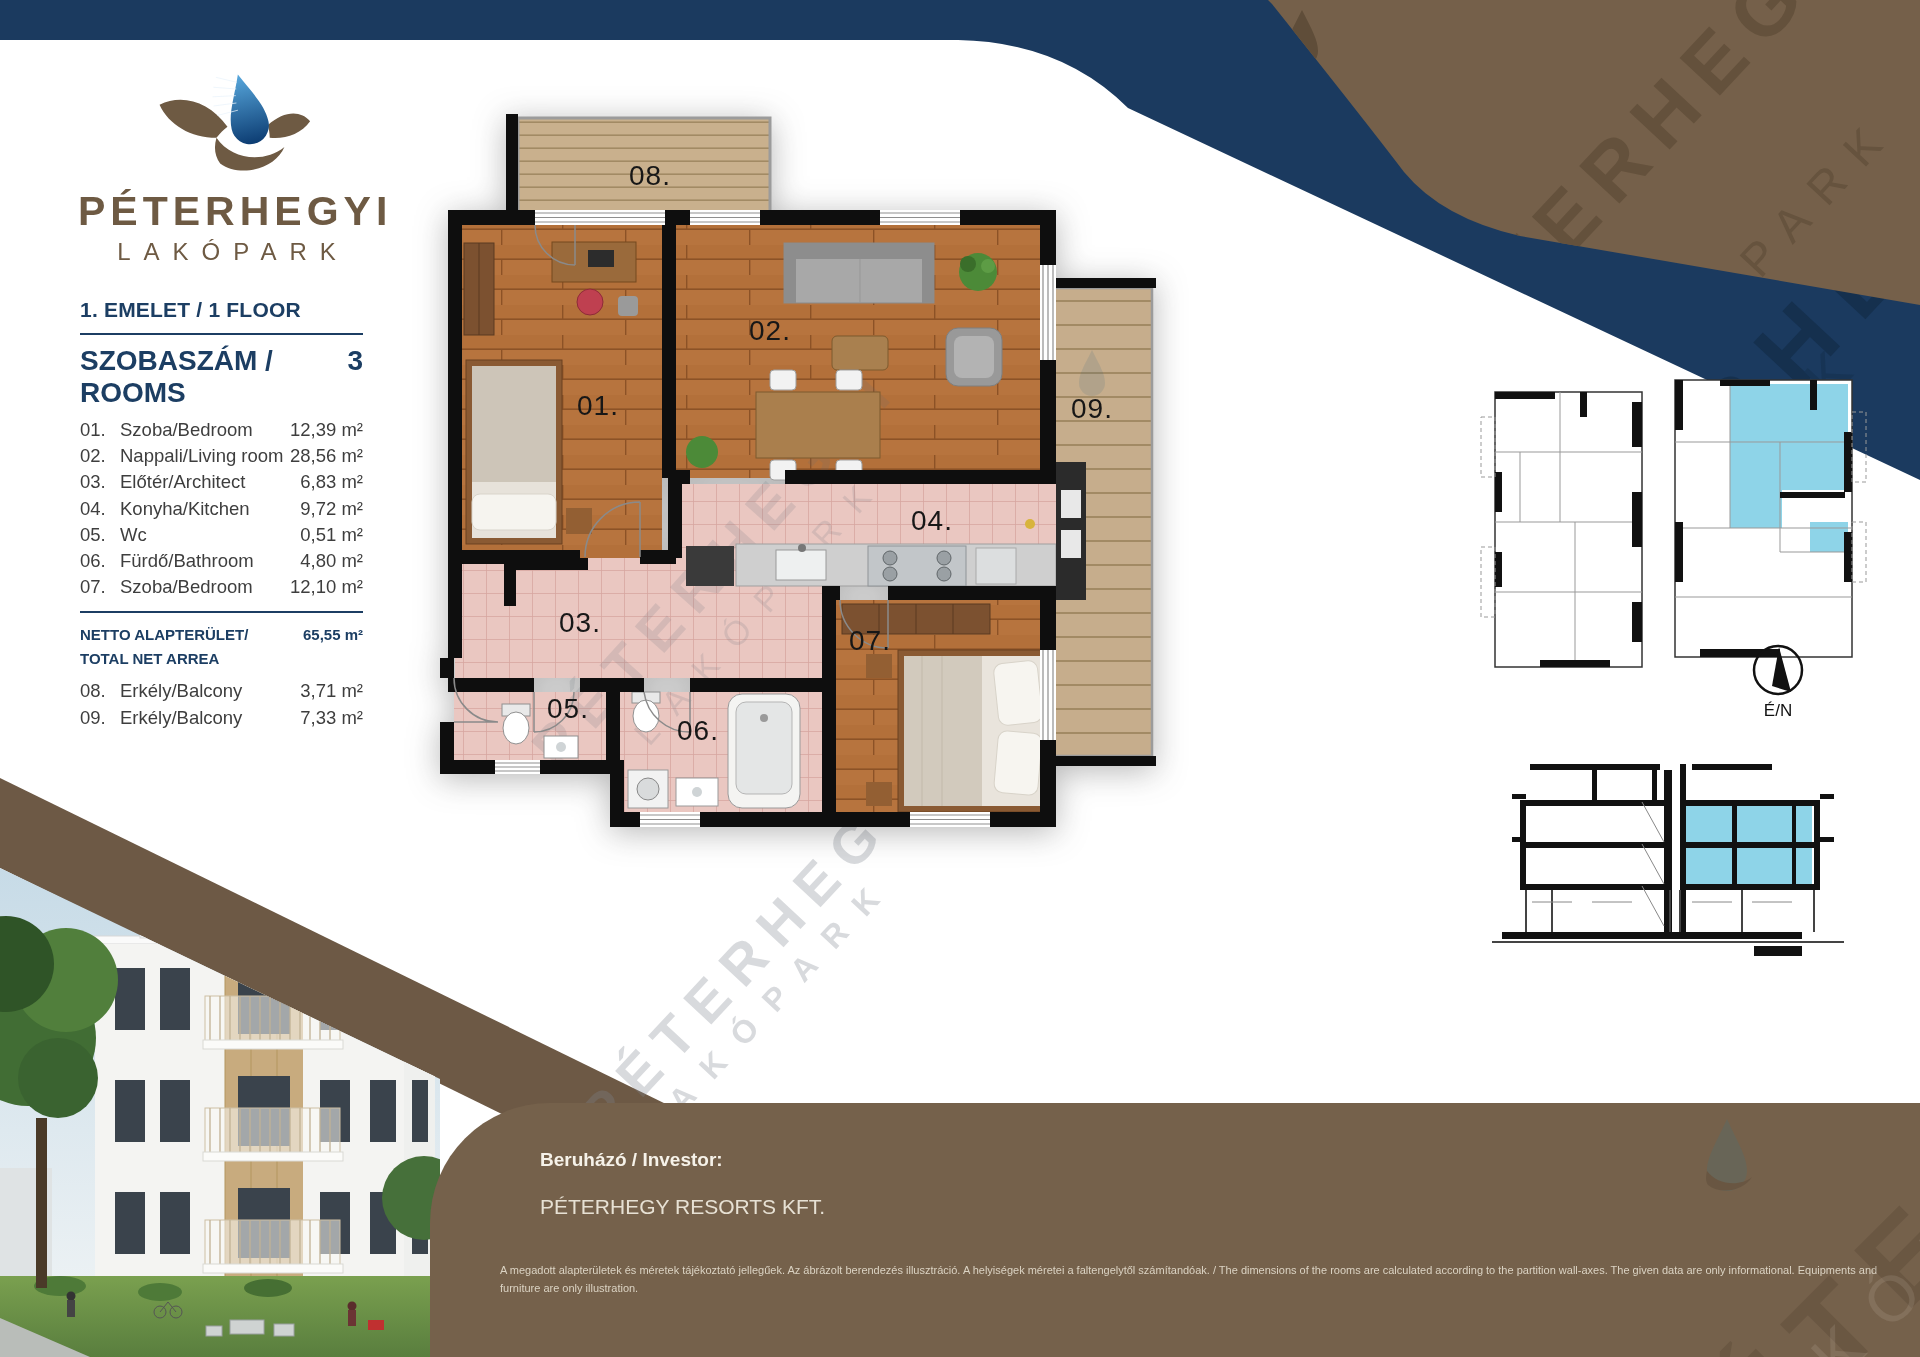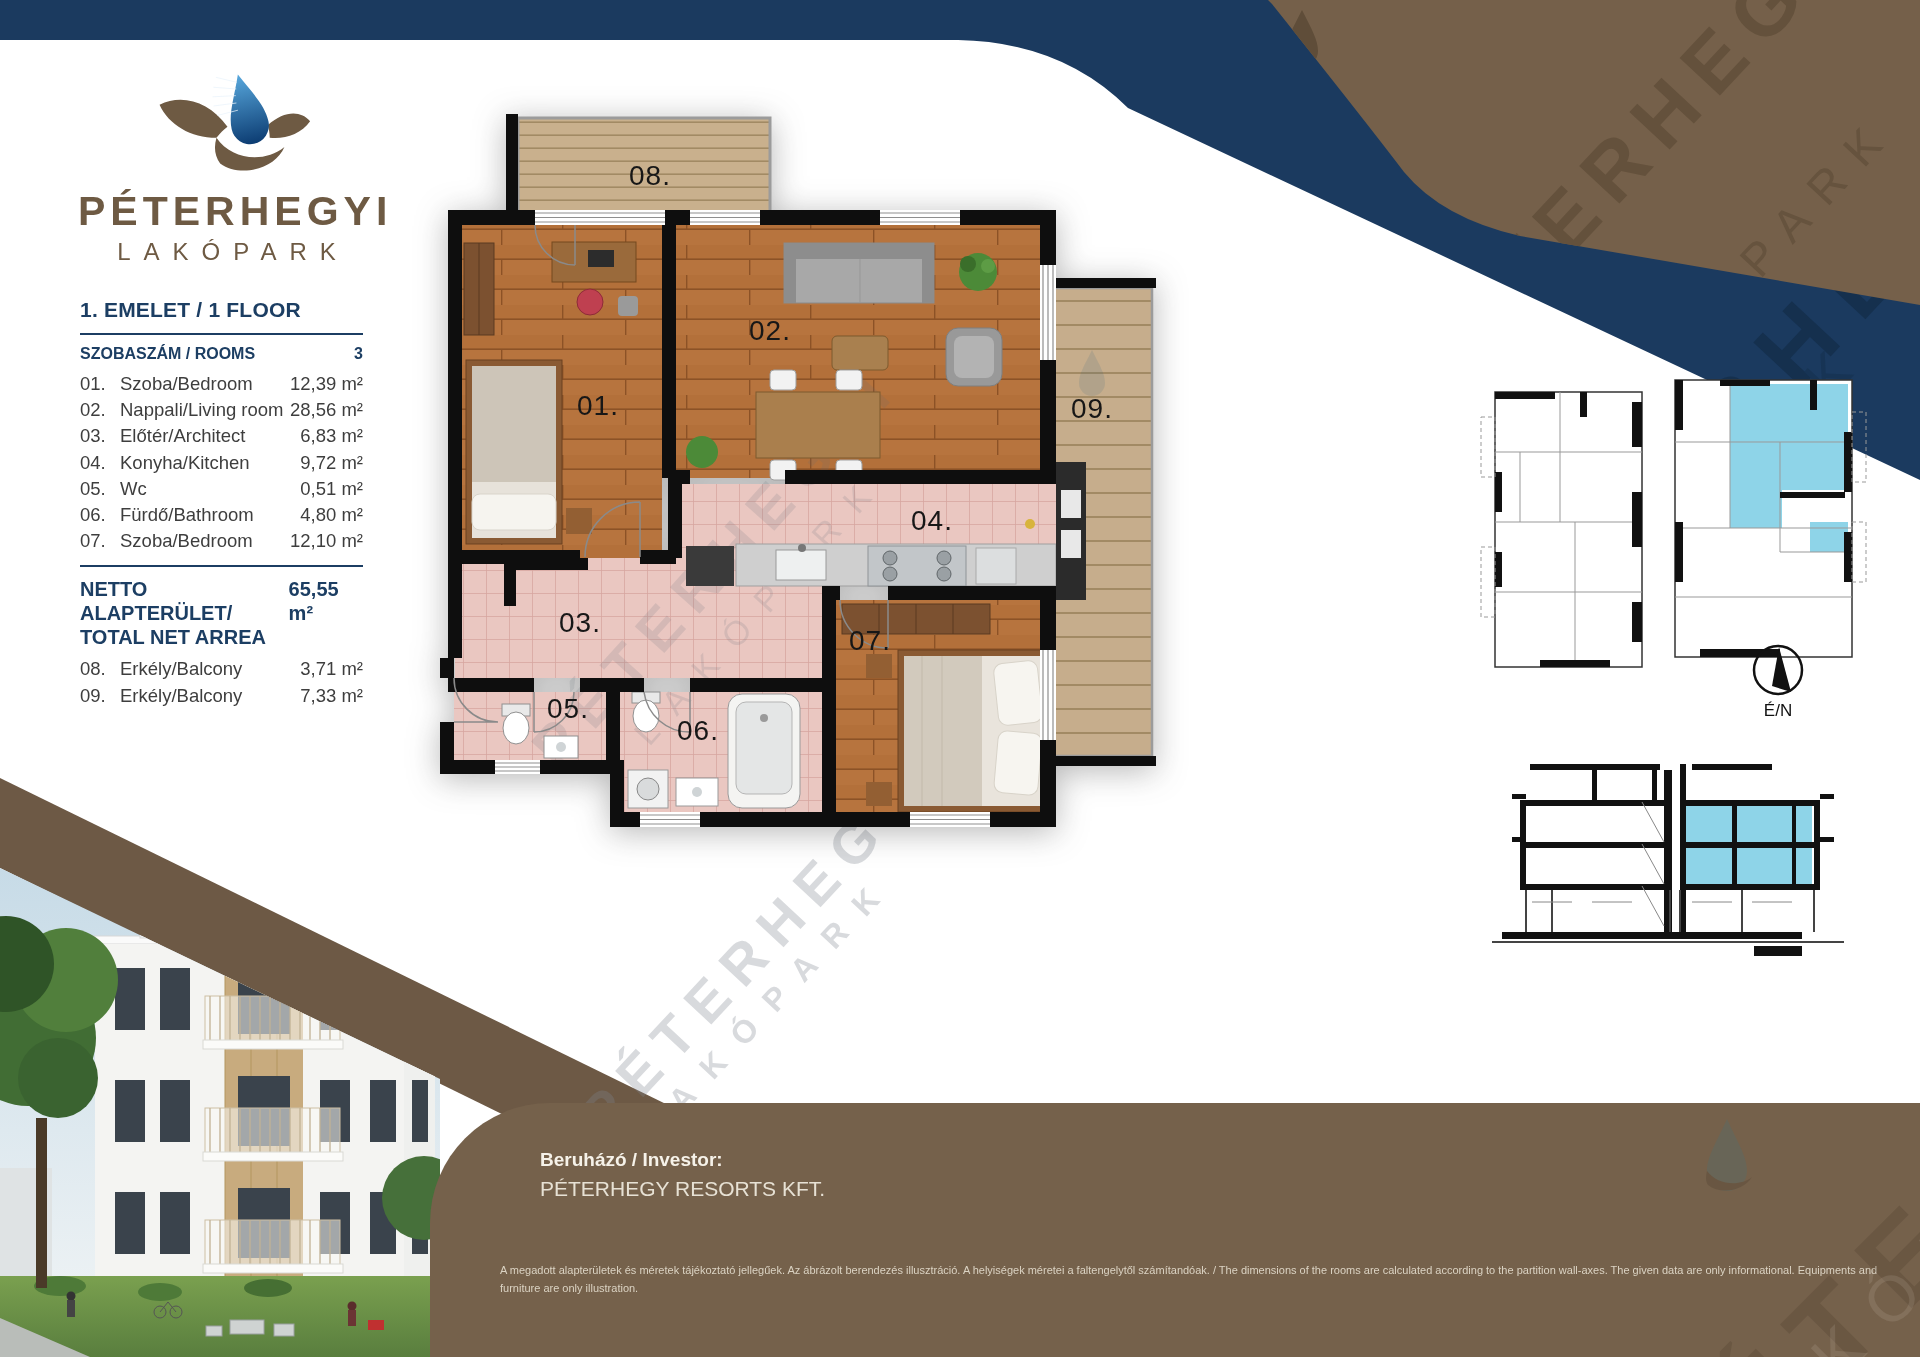--- a/index.html
+++ b/index.html
@@ -16,39 +16,39 @@
 
   
   .brand{position:absolute;left:78px;top:68px;width:310px;text-align:center;z-index:5}
   .brand h1{margin:8px 0 0;color:#6e5a43;font-size:41px;font-weight:700;letter-spacing:5px}
   .brand h2{margin:3px 0 0;color:#6e5a43;font-size:24px;font-weight:400;letter-spacing:13px}
 
   
   .info{position:absolute;left:80px;top:298px;width:283px;z-index:5;color:#3e3e3e}
   .info .floor{color:#1c3e63;font-size:21px;font-weight:700;letter-spacing:.2px}
   .info hr{border:none;border-top:2.5px solid #1c3e63;margin:11px 0 10px}
-  .hdr{display:flex;color:#1c3e63;font-size:16px;font-weight:700;margin-bottom:8px}
+  .hdr{display:flex;color:#1c3e63;font-size:28px;font-weight:700;margin-bottom:8px}
   .hdr .v{margin-left:auto}
   .trow{display:flex;font-size:18.5px;line-height:26.2px}
   .trow .n{width:40px}
   .trow .a{margin-left:auto}
-  .total{display:flex;color:#1c3e63;font-size:20px;font-weight:700;line-height:24px;margin-bottom:7px}
+  .total{display:flex;color:#1c3e63;font-size:15px;font-weight:700;line-height:24px;margin-bottom:7px}
   .total .a{margin-left:auto}
 
   
   #plan{position:absolute;left:440px;top:110px;z-index:4;filter:drop-shadow(0 5px 16px rgba(50,50,50,.35))}
   #overview{position:absolute;left:1480px;top:372px;z-index:4}
   #compass{position:absolute;left:1748px;top:642px;z-index:4}
   #section{position:absolute;left:1492px;top:742px;z-index:4}
 
   
   .footer{position:absolute;left:430px;top:1103px;width:1490px;height:254px;background:#75614b;
           border-top-left-radius:120px;z-index:6;overflow:hidden;color:#e9e3d7}
   .fcol{position:absolute;top:46px}
-  .fcol .lab{font-size:19px;font-weight:700;color:#f6f2e9;margin-bottom:4px}
+  .fcol .lab{font-size:19px;font-weight:700;color:#f6f2e9;margin-bottom:22px}
   .fcol .val{font-size:21px;line-height:27px;color:#e7e1d4}
   .fc1{left:110px}
   .fc2{left:548px}
   .disclaimer{position:absolute;left:70px;top:158px;width:1390px;font-size:11px;line-height:1.65;color:#dbd3c3}
   .fwm1{position:absolute;left:1080px;top:-30px;transform:rotate(-45deg);font-size:118px;font-weight:700;
         letter-spacing:26px;color:rgba(52,40,24,.16);white-space:nowrap}
   .fwm2{position:absolute;left:1210px;top:120px;transform:rotate(-45deg);font-size:64px;
         letter-spacing:30px;color:rgba(255,248,236,.10);white-space:nowrap}
   .fdrop{position:absolute;left:1262px;top:12px;opacity:.5}
 </style>

